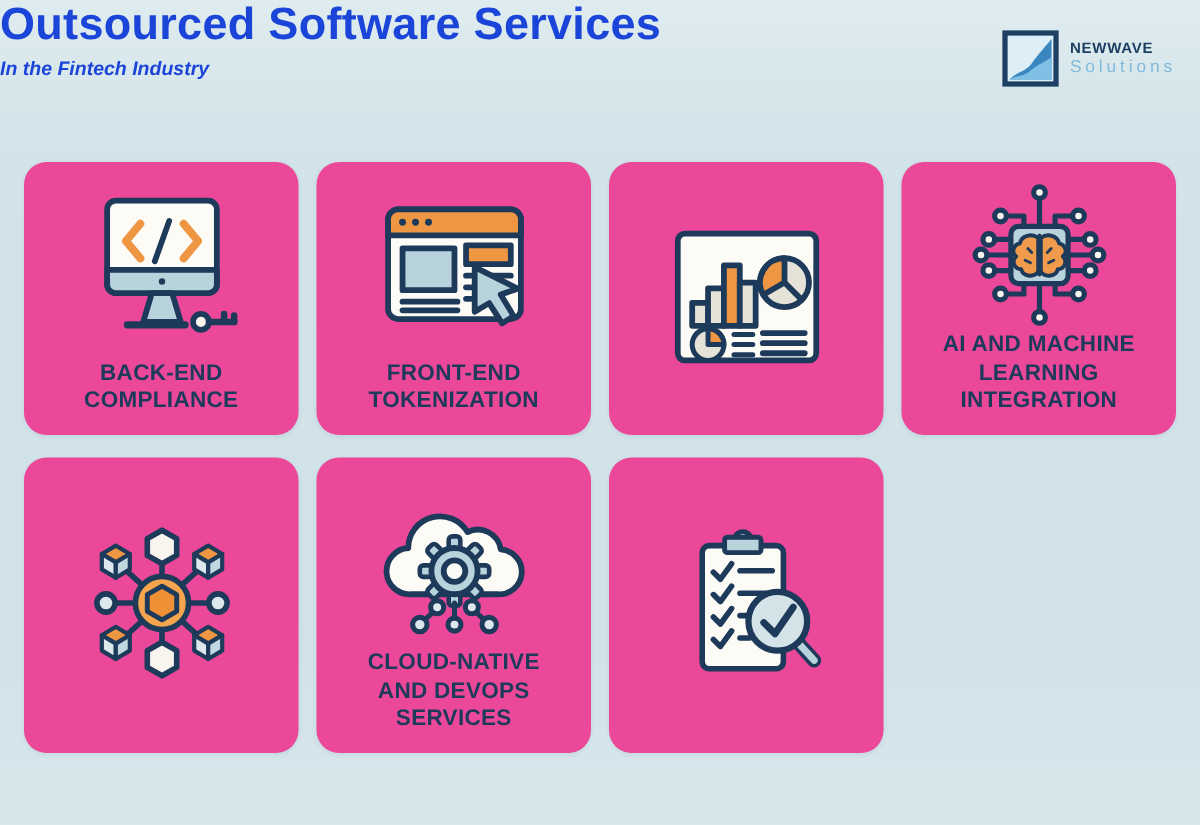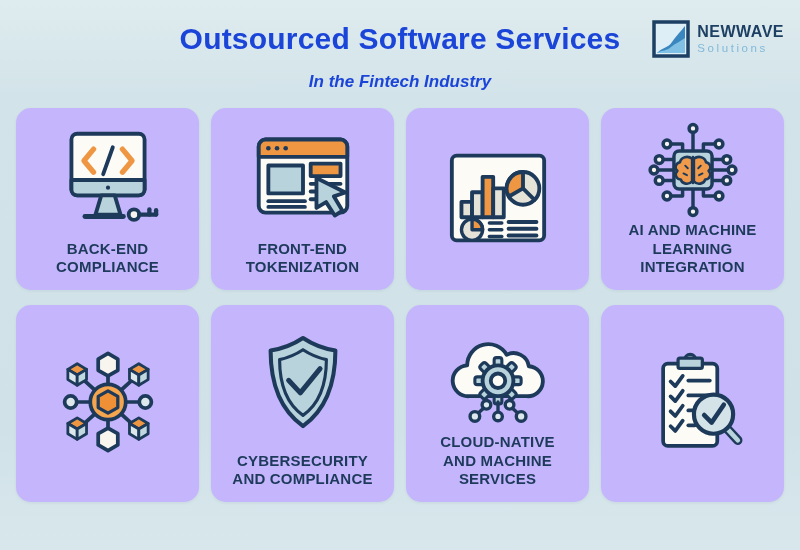--- a/index.html
+++ b/index.html
@@ -6,49 +6,49 @@
   body{
     width:800px;height:550px;
     background:linear-gradient(180deg,#dfecef 0%,#d2e3e9 18%,#d0e2e8 78%,#d8e7ec 100%);
     font-family:"Liberation Sans", sans-serif;
     overflow:hidden;
   }
   .page{position:relative;width:800px;height:550px;}
 
   
   header{position:relative;height:104px;}
-  .title-block{padding-top:22px;text-align:center;}
+  .title-block{text-align:left;}
   h1{
     margin:0;font-size:30px;font-weight:bold;color:#1b44d8;
     letter-spacing:0.2px;
   }
   .subtitle{
-    margin-top:16px;font-size:17px;font-style:italic;font-weight:bold;
+    margin-top:4px;font-size:13px;font-style:italic;font-weight:bold;
     color:#1b44d8;
   }
   .logo{
     position:absolute;top:20px;right:16px;
     display:flex;align-items:center;gap:7px;
   }
   .logo-mark{width:38px;height:38px;display:block;}
   .logo-text{display:flex;flex-direction:column;line-height:1.1;}
-  .logo-name{font-size:16px;font-weight:bold;color:#1d3f63;letter-spacing:0.5px;}
+  .logo-name{font-size:10px;font-weight:bold;color:#1d3f63;letter-spacing:0.5px;}
   .logo-tagline{font-size:11.5px;color:#80b9da;letter-spacing:2.6px;margin-top:1px;}
 
   
   .grid{
     display:grid;
     grid-template-columns:repeat(4,183px);
     grid-template-rows:182px 197px;
     column-gap:12px;row-gap:15px;
     justify-content:center;
     margin-top:4px;
   }
   .card{
-    background:#c4b5fd;
+    background:#ec4899;
     border-radius:15px;
     box-shadow:0 1px 3px rgba(40,70,90,0.08);
     display:flex;flex-direction:column;align-items:center;
     padding:10px 8px 13px;
     box-sizing:border-box;
   }
   .icon-wrap{flex:1;display:flex;align-items:center;justify-content:center;min-height:0;}
   .icon-wrap svg{display:block;}
   .card-label{
     font-size:15px;font-weight:bold;color:#1d3a5a;
@@ -214,31 +214,20 @@
             <polygon points="93,77 103,83 93,89 83,83" fill="#ef9643"></polygon>
             <polygon points="83,83 93,89 93,100 83,94" fill="#dde8ec"></polygon>
             <polygon points="93,89 103,83 103,94 93,100" fill="#c2d8e0"></polygon>
           </g>
           <circle cx="20" cy="60" r="6.5" fill="#dde8ec"></circle>
           <circle cx="100" cy="60" r="6.5" fill="#dde8ec"></circle>
         </svg>
       </div>
     </section>
 
-    <section class="card">
-      <div class="icon-wrap">
-        <svg width="108" height="108" viewBox="0 0 120 112" fill="none" stroke="#1d3a5a" stroke-width="4.5" stroke-linecap="round" stroke-linejoin="round">
-          <path d="M60,6 C72,14 84,18 96,20 C96,52 88,84 60,104 C32,84 24,52 24,20 C36,18 48,14 60,6 Z" fill="#b9d3dc"></path>
-          <path d="M60,19 C69,25 77,28 86,30 C86,54 80,78 60,92 C40,78 34,54 34,30 C43,28 51,25 60,19 Z" stroke-width="3.5"></path>
-          <polyline points="44,53 57,67 79,40" stroke-width="5.5"></polyline>
-        </svg>
-      </div>
-      <div class="card-label">CYBERSECURITY
-AND COMPLIANCE</div>
-    </section>
 
     <section class="card">
       <div class="icon-wrap">
         <svg width="116" height="106" viewBox="0 0 120 110" fill="none" stroke="#1d3a5a" stroke-width="4" stroke-linecap="round" stroke-linejoin="round">
           <path d="M30,78 A16,16 0 0 1 28,46 A22,22 0 0 1 69,35 A16,16 0 0 1 92,47 A15,15 0 0 1 90,78 Z" fill="#fdfbf6"></path>
           <g>
             <g transform="rotate(0 60 62)">
                 <rect x="56" y="38" width="8" height="9" rx="2.5" fill="#b9d3dc" stroke-width="3.2"></rect>
               </g>
             <g transform="rotate(45 60 62)">
@@ -271,21 +260,21 @@
             <circle cx="48" cy="87" r="4.5" fill="#dde8ec"></circle>
             <line x1="45" y1="90.5" x2="39" y2="96"></line>
             <circle cx="36" cy="99" r="5" fill="#dde8ec"></circle>
             <circle cx="72" cy="87" r="4.5" fill="#dde8ec"></circle>
             <line x1="75" y1="90.5" x2="81" y2="96"></line>
             <circle cx="84" cy="99" r="5" fill="#dde8ec"></circle>
           </g>
         </svg>
       </div>
       <div class="card-label">CLOUD-NATIVE
-AND MACHINE
+AND DEVOPS
 SERVICES</div>
     </section>
 
     <section class="card">
       <div class="icon-wrap">
         <svg width="112" height="106" viewBox="0 0 120 110" fill="none" stroke="#1d3a5a" stroke-width="4" stroke-linecap="round" stroke-linejoin="round">
           <rect x="28" y="14" width="58" height="88" rx="5" fill="#fdfbf6"></rect>
           <circle cx="57" cy="10" r="6" fill="#b9d3dc" stroke-width="3.5"></circle>
           <rect x="44" y="8" width="26" height="11" rx="2" fill="#b9d3dc" stroke-width="3.5"></rect>
           <polyline points="36,33 41,38 49,27"></polyline>

